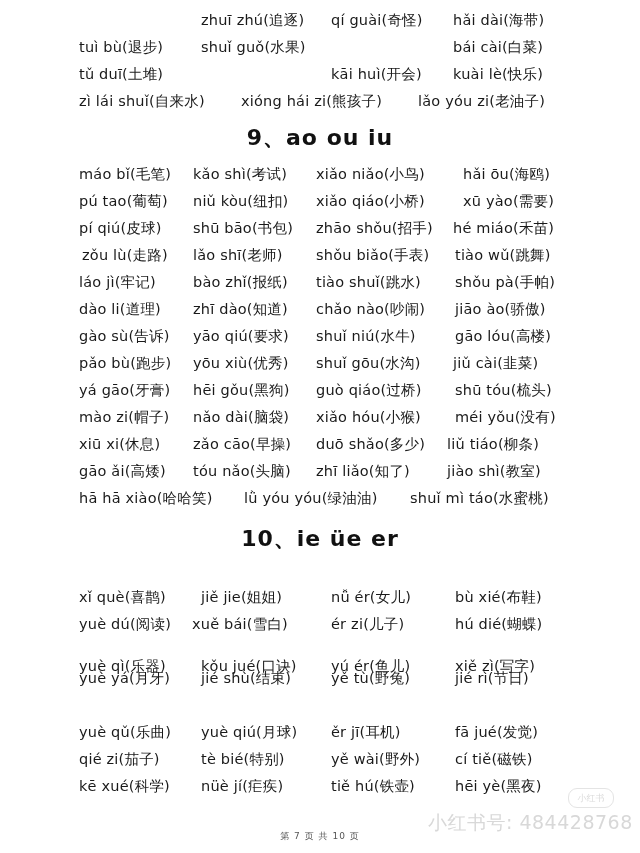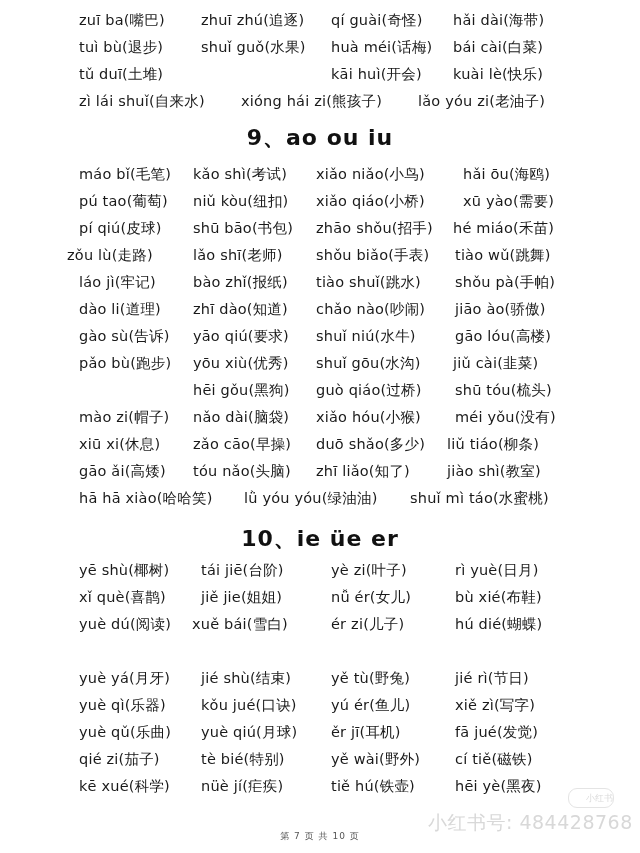--- a/index.html
+++ b/index.html
@@ -24,38 +24,36 @@
       position: absolute; left: 0; width: 640px; top: 830px; text-align: center;
       font-size: 9px; color: #555; letter-spacing: 1px;
     }
     .watermark {
       position: absolute; left: 428px; top: 810px;
       font-size: 19px; color: #d8d8d8; letter-spacing: 0.5px;
     }
     .wm-badge {
       position: absolute; left: 568px; top: 788px; width: 44px; height: 18px;
       border: 1px solid #e4e4e4; border-radius: 9px;
-      font-size: 9px; color: #dadada; text-align: right; line-height: 18px;
+      font-size: 9px; color: #dadada; text-align: center; line-height: 18px;
     }
   </style>
 </head>
 <body>
 
 <div class="page">
 
   <div class="row" style="top:7px">
-    <span class="cell" style="left:79px">zuī ba(嘴巴)</span>
     <span class="cell" style="left:201px">zhuī zhú(追逐)</span>
     <span class="cell" style="left:331px">qí guài(奇怪)</span>
     <span class="cell" style="left:453px">hǎi dài(海带)</span>
   </div>
   <div class="row" style="top:34px">
     <span class="cell" style="left:79px">tuì bù(退步)</span>
     <span class="cell" style="left:201px">shuǐ guǒ(水果)</span>
-    <span class="cell" style="left:331px">huà méi(话梅)</span>
     <span class="cell" style="left:453px">bái cài(白菜)</span>
   </div>
   <div class="row" style="top:61px">
     <span class="cell" style="left:79px">tǔ duī(土堆)</span>
     <span class="cell" style="left:331px">kāi huì(开会)</span>
     <span class="cell" style="left:453px">kuài lè(快乐)</span>
   </div>
   <div class="row" style="top:88px">
     <span class="cell" style="left:79px">zì lái shuǐ(自来水)</span>
     <span class="cell" style="left:241px">xióng hái zi(熊孩子)</span>
@@ -76,21 +74,21 @@
     <span class="cell" style="left:316px">xiǎo qiáo(小桥)</span>
     <span class="cell" style="left:463px">xū yào(需要)</span>
   </div>
   <div class="row" style="top:215px">
     <span class="cell" style="left:79px">pí qiú(皮球)</span>
     <span class="cell" style="left:193px">shū bāo(书包)</span>
     <span class="cell" style="left:316px">zhāo shǒu(招手)</span>
     <span class="cell" style="left:453px">hé miáo(禾苗)</span>
   </div>
   <div class="row" style="top:242px">
-    <span class="cell" style="left:67px">zǒu lù(走路)</span>
+    <span class="cell" style="left:82px">zǒu lù(走路)</span>
     <span class="cell" style="left:193px">lǎo shī(老师)</span>
     <span class="cell" style="left:316px">shǒu biǎo(手表)</span>
     <span class="cell" style="left:455px">tiào wǔ(跳舞)</span>
   </div>
   <div class="row" style="top:269px">
     <span class="cell" style="left:79px">láo jì(牢记)</span>
     <span class="cell" style="left:193px">bào zhǐ(报纸)</span>
     <span class="cell" style="left:316px">tiào shuǐ(跳水)</span>
     <span class="cell" style="left:455px">shǒu pà(手帕)</span>
   </div>
@@ -106,20 +104,21 @@
     <span class="cell" style="left:316px">shuǐ niú(水牛)</span>
     <span class="cell" style="left:455px">gāo lóu(高楼)</span>
   </div>
   <div class="row" style="top:350px">
     <span class="cell" style="left:79px">pǎo bù(跑步)</span>
     <span class="cell" style="left:193px">yōu xiù(优秀)</span>
     <span class="cell" style="left:316px">shuǐ gōu(水沟)</span>
     <span class="cell" style="left:453px">jiǔ cài(韭菜)</span>
   </div>
   <div class="row" style="top:377px">
+    <span class="cell" style="left:79px">yá gāo(牙膏)</span>
     <span class="cell" style="left:193px">hēi gǒu(黑狗)</span>
     <span class="cell" style="left:316px">guò qiáo(过桥)</span>
     <span class="cell" style="left:455px">shū tóu(梳头)</span>
   </div>
   <div class="row" style="top:404px">
     <span class="cell" style="left:79px">mào zi(帽子)</span>
     <span class="cell" style="left:193px">nǎo dài(脑袋)</span>
     <span class="cell" style="left:316px">xiǎo hóu(小猴)</span>
     <span class="cell" style="left:455px">méi yǒu(没有)</span>
   </div>
@@ -136,45 +135,39 @@
     <span class="cell" style="left:447px">jiào shì(教室)</span>
   </div>
   <div class="row" style="top:485px">
     <span class="cell" style="left:79px">hā hā xiào(哈哈笑)</span>
     <span class="cell" style="left:244px">lǜ yóu yóu(绿油油)</span>
     <span class="cell" style="left:410px">shuǐ mì táo(水蜜桃)</span>
   </div>
 
   <div class="heading" style="top:524px">10、ie üe er</div>
 
-  <div class="row" style="top:557px">
-    <span class="cell" style="left:79px">yē shù(椰树)</span>
-    <span class="cell" style="left:201px">tái jiē(台阶)</span>
-    <span class="cell" style="left:331px">yè zi(叶子)</span>
-    <span class="cell" style="left:455px">rì yuè(日月)</span>
-  </div>
   <div class="row" style="top:584px">
     <span class="cell" style="left:79px">xǐ què(喜鹊)</span>
     <span class="cell" style="left:201px">jiě jie(姐姐)</span>
     <span class="cell" style="left:331px">nǚ ér(女儿)</span>
     <span class="cell" style="left:455px">bù xié(布鞋)</span>
   </div>
   <div class="row" style="top:611px">
     <span class="cell" style="left:79px">yuè dú(阅读)</span>
     <span class="cell" style="left:192px">xuě bái(雪白)</span>
     <span class="cell" style="left:331px">ér zi(儿子)</span>
     <span class="cell" style="left:455px">hú dié(蝴蝶)</span>
   </div>
   <div class="row" style="top:665px">
     <span class="cell" style="left:79px">yuè yá(月牙)</span>
     <span class="cell" style="left:201px">jié shù(结束)</span>
     <span class="cell" style="left:331px">yě tù(野兔)</span>
     <span class="cell" style="left:455px">jié rì(节日)</span>
   </div>
-  <div class="row" style="top:692px">
+  <div class="row" style="top:653px">
     <span class="cell" style="left:79px">yuè qì(乐器)</span>
     <span class="cell" style="left:201px">kǒu jué(口诀)</span>
     <span class="cell" style="left:331px">yú ér(鱼儿)</span>
     <span class="cell" style="left:455px">xiě zì(写字)</span>
   </div>
   <div class="row" style="top:719px">
     <span class="cell" style="left:79px">yuè qǔ(乐曲)</span>
     <span class="cell" style="left:201px">yuè qiú(月球)</span>
     <span class="cell" style="left:331px">ěr jī(耳机)</span>
     <span class="cell" style="left:455px">fā jué(发觉)</span>

